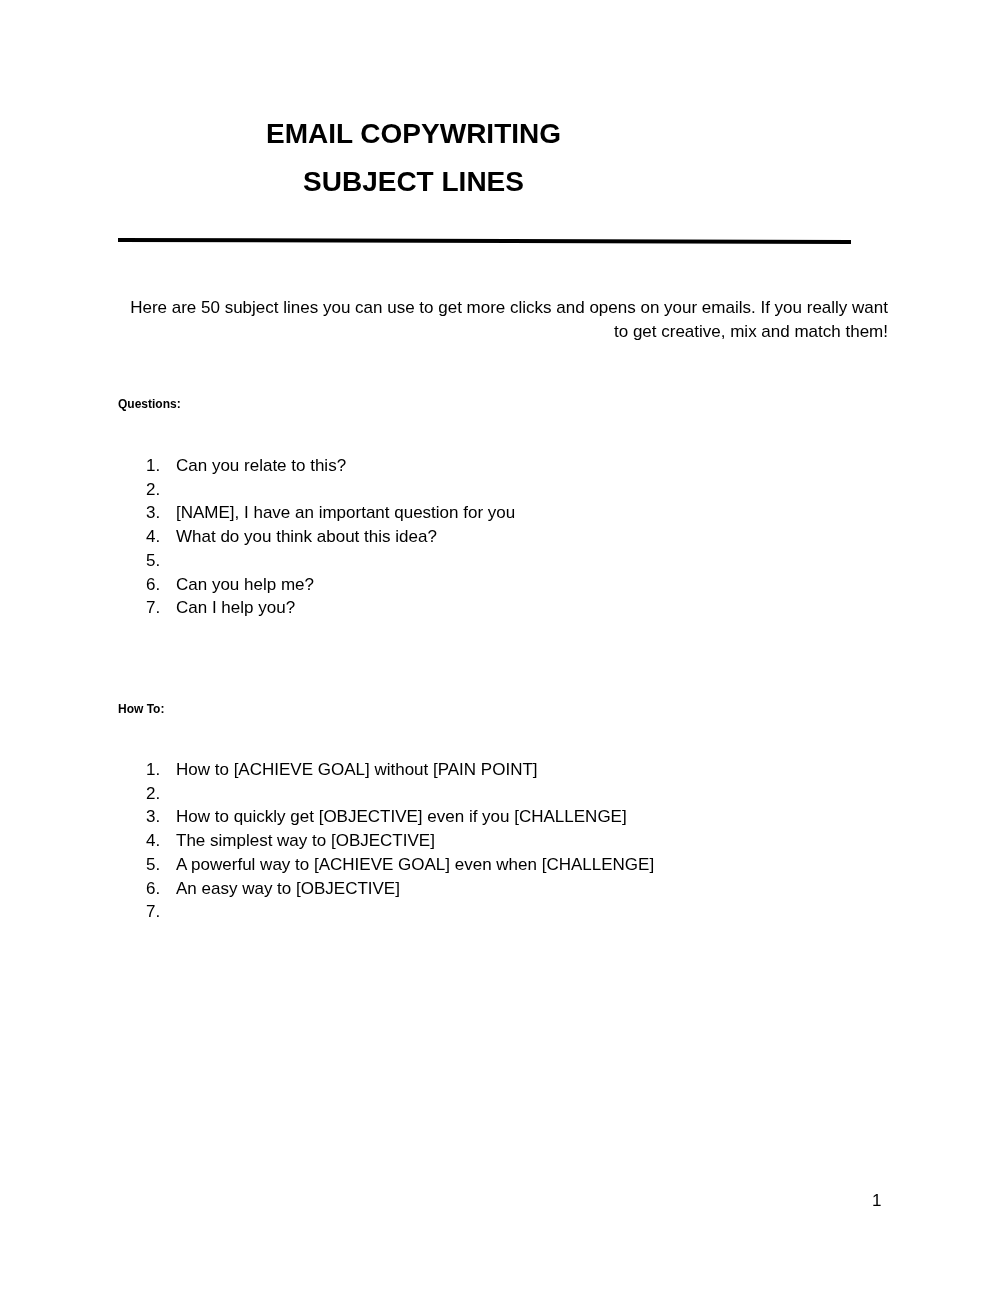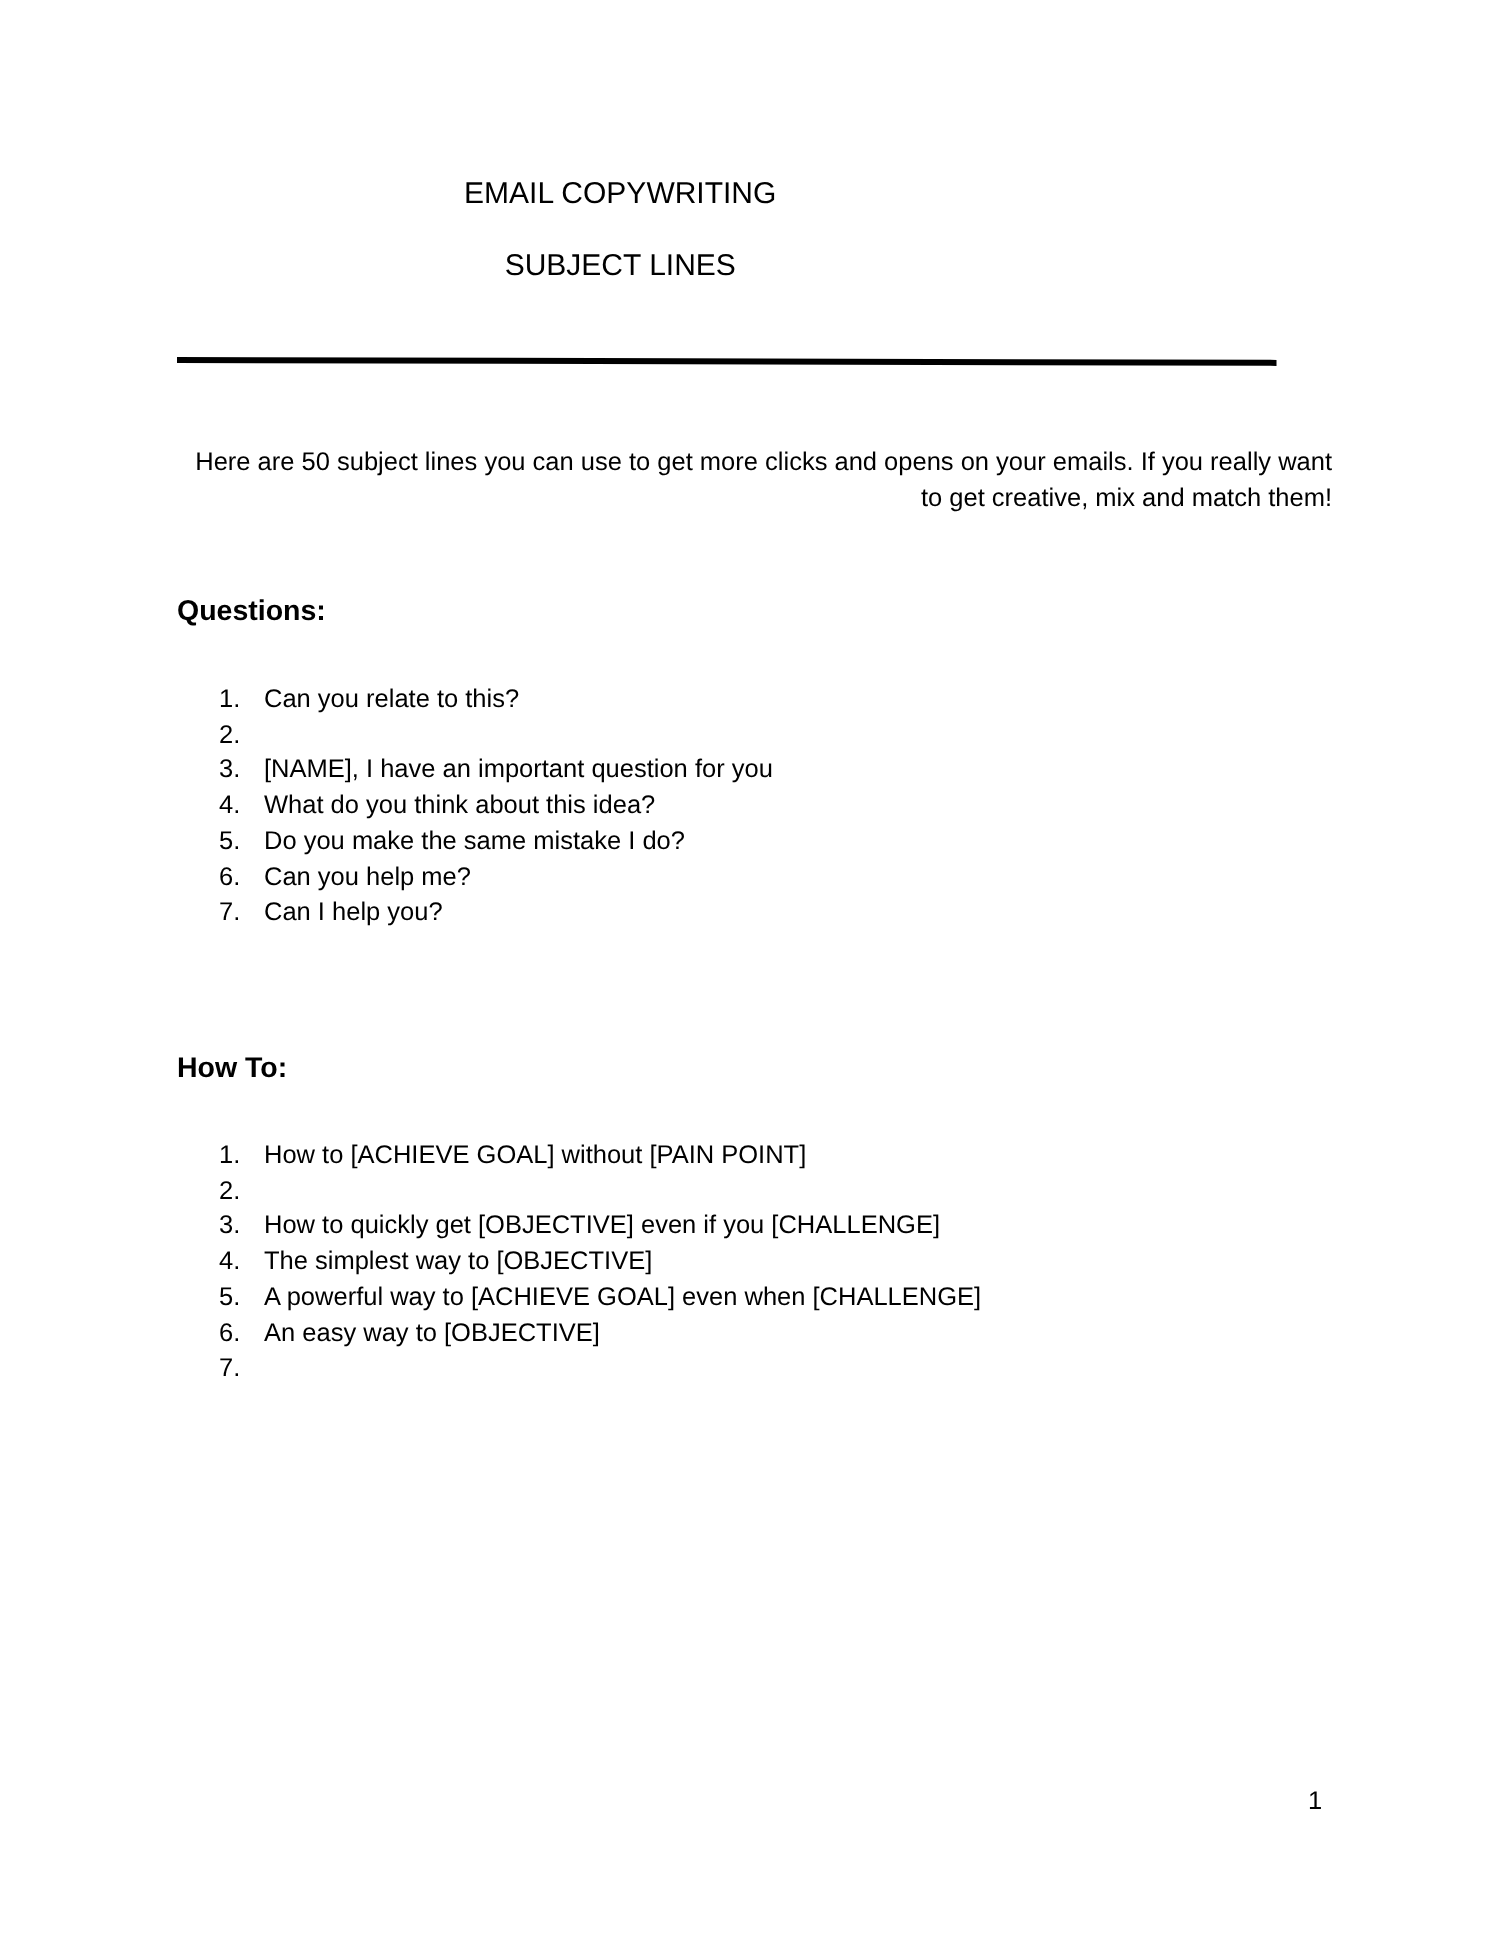--- a/index.html
+++ b/index.html
@@ -1,26 +1,26 @@
 <!DOCTYPE html>
 <html><head>
   <meta charset="utf-8">
   <style>
     html, body { margin: 0; padding: 0; background: #ffffff; }
     body { width: 1000px; height: 1290px; position: relative; overflow: hidden;
            font-family: "Liberation Sans", sans-serif; color: #000; }
     .title { position: absolute; left: 0; width: 827px; text-align: center;
-             font-weight: normal; font-size: 20px; letter-spacing: 0px; }
+             font-weight: bold; font-size: 28px; letter-spacing: 0px; }
     #t1 { top: 118px; }
     #t2 { top: 166px; }
     .rule { position: absolute; left: 118px; top: 238px; width: 733px; height: 4px;
             background: #000; transform: rotate(0.15deg); transform-origin: left center; }
     .intro { position: absolute; left: 118px; top: 296px; width: 770px;
              font-size: 17px; line-height: 24px; text-align: right; }
-    .heading { position: absolute; left: 118px; font-weight: bold; font-size: 19px; }
+    .heading { position: absolute; left: 118px; font-weight: bold; font-size: 12px; }
     #h-questions { top: 397px; }
     #h-howto { top: 702px; }
     .list { position: absolute; left: 146px; margin: 0; padding: 0; list-style: none;
             font-size: 17px; line-height: 23.7px; }
     .list li { display: flex; }
     .list .num { width: 30px; }
     #list-questions { top: 454px; }
     #list-howto { top: 758px; }
     .pagenum { position: absolute; left: 872px; top: 1191px; font-size: 17px; }
   </style>
@@ -45,21 +45,20 @@
   <li>
       <span class="num">3.</span>
       <span>[NAME], I have an important question for you</span>
     </li>
   <li>
       <span class="num">4.</span>
       <span>What do you think about this idea?</span>
     </li>
   <li>
       <span class="num">5.</span>
-      <span>Do you make the same mistake I do?</span>
     </li>
   <li>
       <span class="num">6.</span>
       <span>Can you help me?</span>
     </li>
   <li>
       <span class="num">7.</span>
       <span>Can I help you?</span>
     </li>
 </ol>

